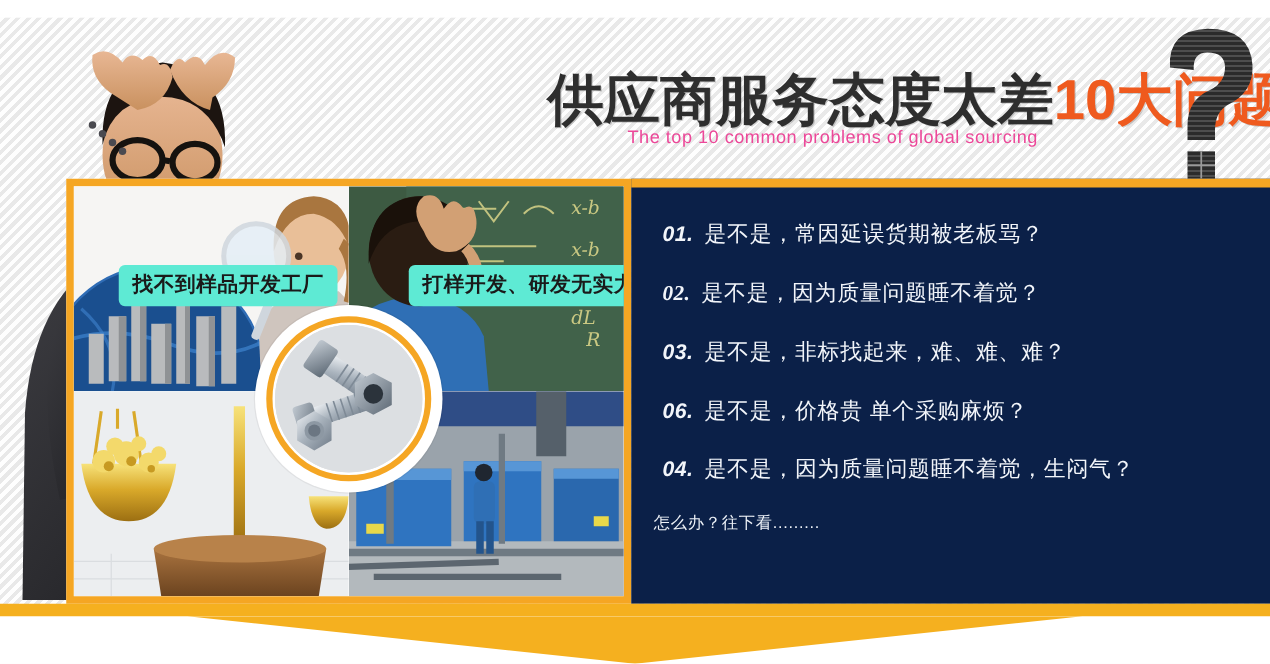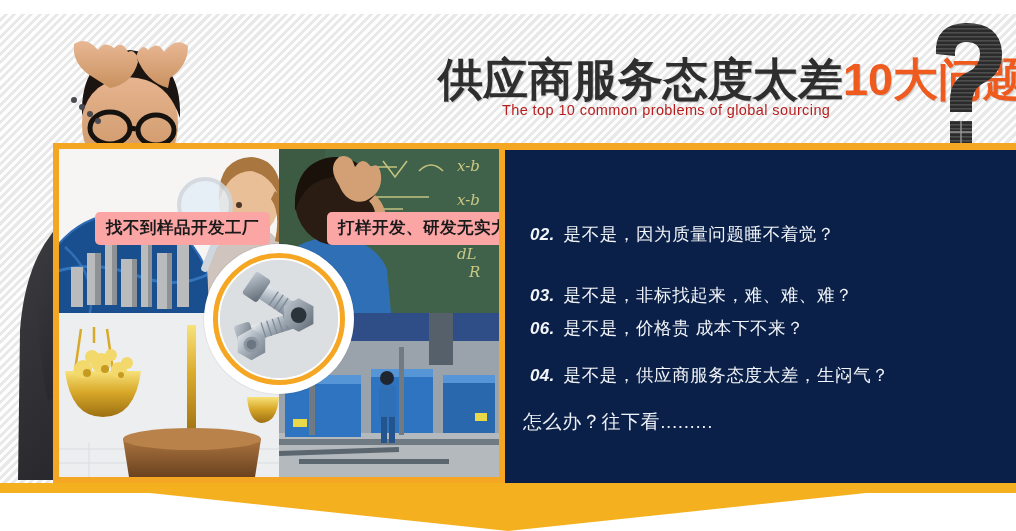--- a/index.html
+++ b/index.html
@@ -31,21 +31,21 @@
   #header{ position:absolute; left:430px; top:42px; width:586px; height:100px; }
   #headline{
     position:absolute; left:8px; top:8px;
     font-size:45px; font-weight:bold; letter-spacing:0px;
     color:#2e2e2e; white-space:nowrap;
     text-shadow:1px 1px 0 rgba(0,0,0,.18);
   }
   #headline .hl-accent{ color:#ef5a1e; }
   #subheadline{
     position:absolute; left:72px; top:60px;
-    font-size:14.5px; color:#b91c1c; letter-spacing:.4px; white-space:nowrap;
+    font-size:14.5px; color:#ec4899; letter-spacing:.4px; white-space:nowrap;
   }
   #qmark{
     position:absolute; left:492px; top:-22px;
     width:92px; height:125px;
   }
 
   
   #collage{
     position:absolute; left:53px; top:143px; width:452px; height:340px;
     border:6px solid #f5a623; background:#fff;
@@ -53,21 +53,21 @@
   #collage-inner{ position:absolute; inset:0; overflow:hidden; }
 
   .quad{ position:absolute; width:50%; height:50%; overflow:hidden; }
   .q-tl{ left:0; top:0; }  .q-tr{ left:50%; top:0; }
   .q-bl{ left:0; top:50%; } .q-br{ left:50%; top:50%; }
   .quad svg{ display:block; width:100%; height:100%; }
 
   
   .chip{
     position:absolute;
-    background:#fca5a5;
+    background:#5eead4;
     color:#1a1a1a;
     font-size:16.5px; font-weight:bold;
     padding:5px 11px 6px;
     border-radius:5px;
     white-space:nowrap;
     letter-spacing:.5px;
     z-index:6;
   }
   #chip-tl{ left:36px;  top:63px; }
   #chip-tr{ left:268px; top:63px; }
@@ -103,25 +103,25 @@
   .q-item{
     position:absolute; left:25px;
     color:#f2f5fa; white-space:nowrap;
     font-size:17.5px;
   }
   .q-num{
     font-style:italic; font-weight:bold; font-size:17px;
     margin-right:9px; letter-spacing:.3px;
   }
   .q-text{ letter-spacing:.6px; }
-  #qi-0{ top:32px; } #qi-1{ top:79px; } #qi-2{ top:140px; }
+  #qi-0{ top:32px; } #qi-1{ top:79px;font-family:Liberation Serif, serif; } #qi-2{ top:126px; }
   #qi-3{ top:173px; } #qi-4{ top:220px; }
   #q-footer{
     position:absolute; left:18px; top:266px;
-    color:#eef2f8; font-size:19px; letter-spacing:.6px; white-space:nowrap;
+    color:#eef2f8; font-size:13px; letter-spacing:.6px; white-space:nowrap;
   }
 
   
   #chevron{ position:absolute; left:0; top:493px; width:1016px; height:38px; }
 </style>
 </head>
 <body>
 
 <div id="bg-texture"></div>
 <div id="bg-top-white"></div>
@@ -419,31 +419,34 @@
         </svg>
       </div>
     </div>
 
     <div class="chip" id="chip-tl">找不到样品开发工厂</div>
     <div class="chip" id="chip-tr">打样开发、研发无实力</div>
   </div>
 </div>
 
 <div id="panel">
+  <div class="q-item" id="qi-0">
+    <span class="q-num">01.</span><span class="q-text">是不是，常因延误货期被老板骂？</span>
+  </div>
   <div class="q-item" id="qi-1">
     <span class="q-num">02.</span><span class="q-text">是不是，因为质量问题睡不着觉？</span>
   </div>
   <div class="q-item" id="qi-2">
     <span class="q-num">03.</span><span class="q-text">是不是，非标找起来，难、难、难？</span>
   </div>
   <div class="q-item" id="qi-3">
-    <span class="q-num">06.</span><span class="q-text">是不是，价格贵 成本下不来？</span>
+    <span class="q-num">06.</span><span class="q-text">是不是，价格贵 单个采购麻烦？</span>
   </div>
   <div class="q-item" id="qi-4">
-    <span class="q-num">04.</span><span class="q-text">是不是，供应商服务态度太差，生闷气？</span>
+    <span class="q-num">04.</span><span class="q-text">是不是，因为质量问题睡不着觉，生闷气？</span>
   </div>
   <div id="q-footer">怎么办？往下看.........</div>
 </div>
 <div id="panel-top-bar"></div>
 <div id="panel-bottom-bar"></div>
 
 <div id="chevron">
   <svg viewBox="0 0 1016 38" width="1016" height="38" preserveAspectRatio="none" xmlns="http://www.w3.org/2000/svg">
     <polygon points="150,0 866,0 508,38" fill="#f5b01f"></polygon>
   </svg>

